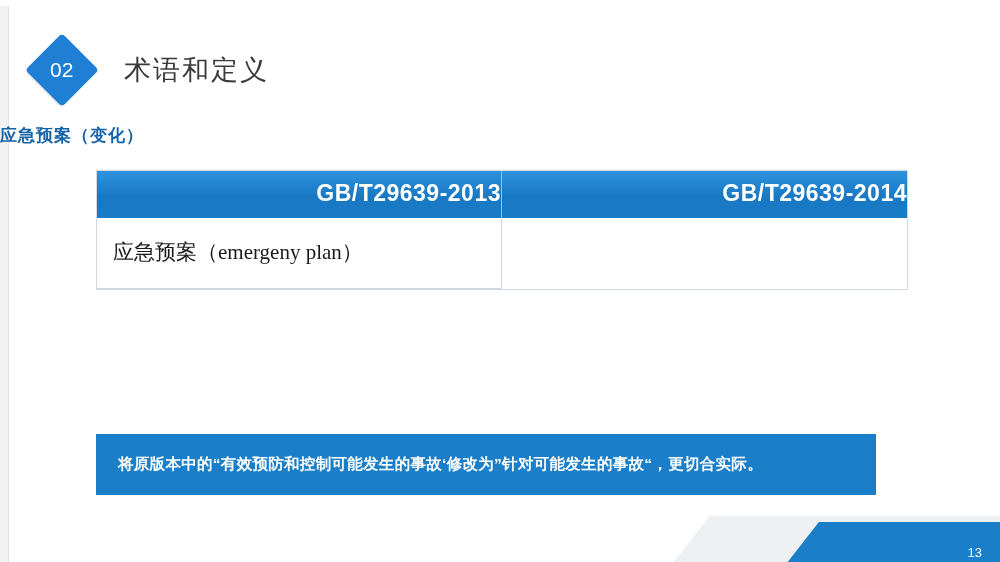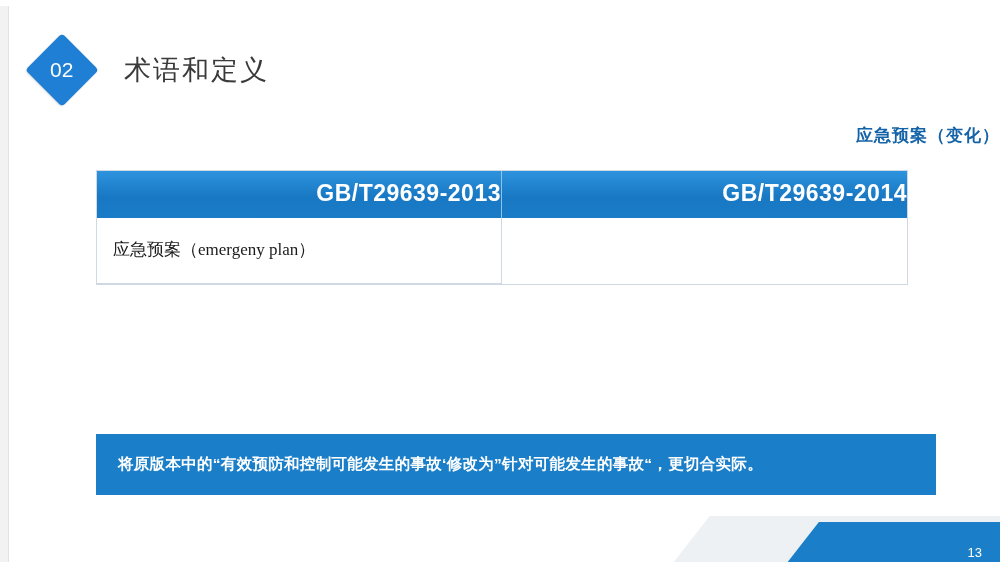--- a/index.html
+++ b/index.html
@@ -66,21 +66,21 @@
     color: #3a3a3a;
     letter-spacing: 2px;
   }
 
   
   .subtitle {
     position: absolute;
     top: 124px;
     left: 0;
     width: 1000px;
-    text-align: right;
+    text-align: left;
     font-size: 17px;
     font-weight: bold;
     color: #1463a8;
     letter-spacing: 1px;
   }
 
   
   .table {
     position: absolute;
     left: 96px;
@@ -100,21 +100,21 @@
     font-size: 23px;
     font-weight: bold;
     text-align: right;
     padding: 9px 0 11px 0;
     letter-spacing: 0.5px;
   }
   .thead .tcell.first { border-right: 1px solid #8fc3ea; }
 
   .row2 .tcell {
     padding: 20px 16px 22px 16px;
-    font-size: 17px;
+    font-size: 21px;
     color: #1a1a1a;
     font-family: "Liberation Serif", serif;
     border-bottom: 1px solid #cfd8e3;
   }
   .row2 .tcell.first { border-right: 1px solid #cfd8e3; }
 
   .row3 .tcell {
     padding: 16px 16px 18px 16px;
     font-size: 16.5px;
     line-height: 1.75;
@@ -122,21 +122,21 @@
     font-family: "Liberation Serif", serif;
   }
   .row3 .tcell.first { border-right: 1px solid #cfd8e3; }
   .row3 { min-height: 118px; }
 
   
   .note {
     position: absolute;
     left: 96px;
     top: 434px;
-    width: 840px;
+    width: 780px;
     background: #1a7ec8;
     color: #ffffff;
     box-sizing: border-box;
     padding: 14px 6px 16px 22px;
     font-size: 15.5px;
     font-weight: bold;
     line-height: 2.0;
     letter-spacing: 0.3px;
   }
 

